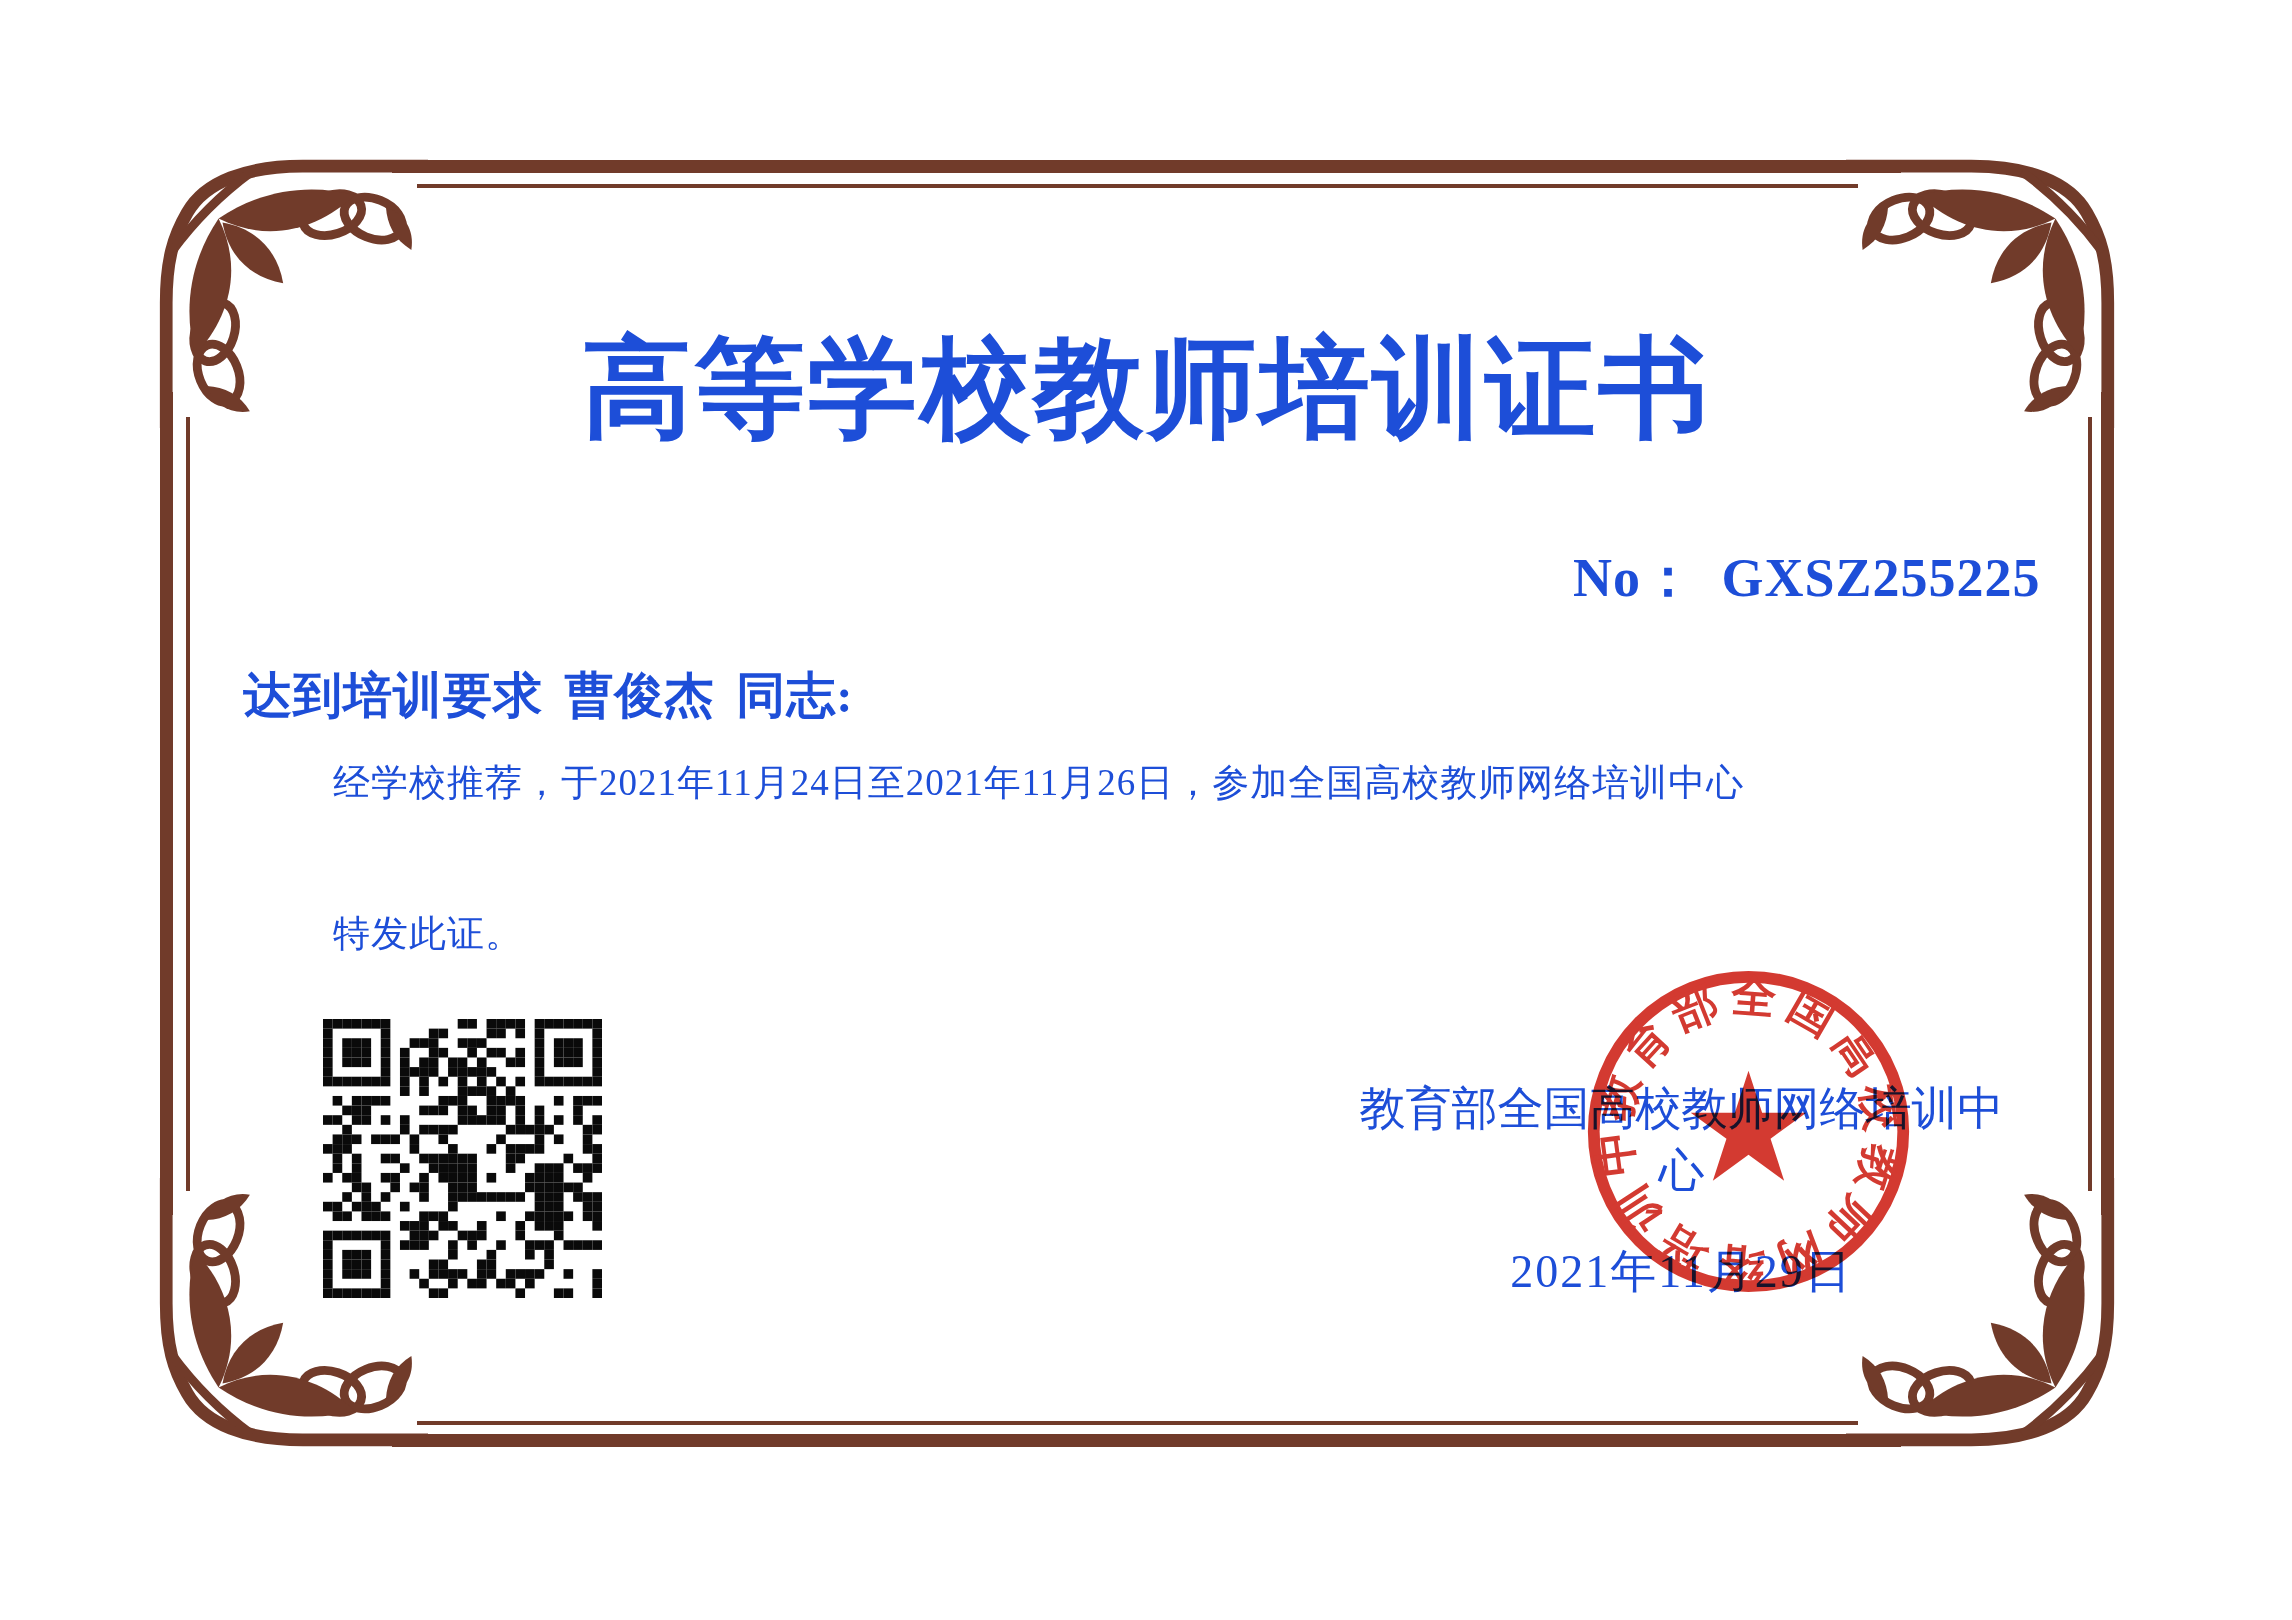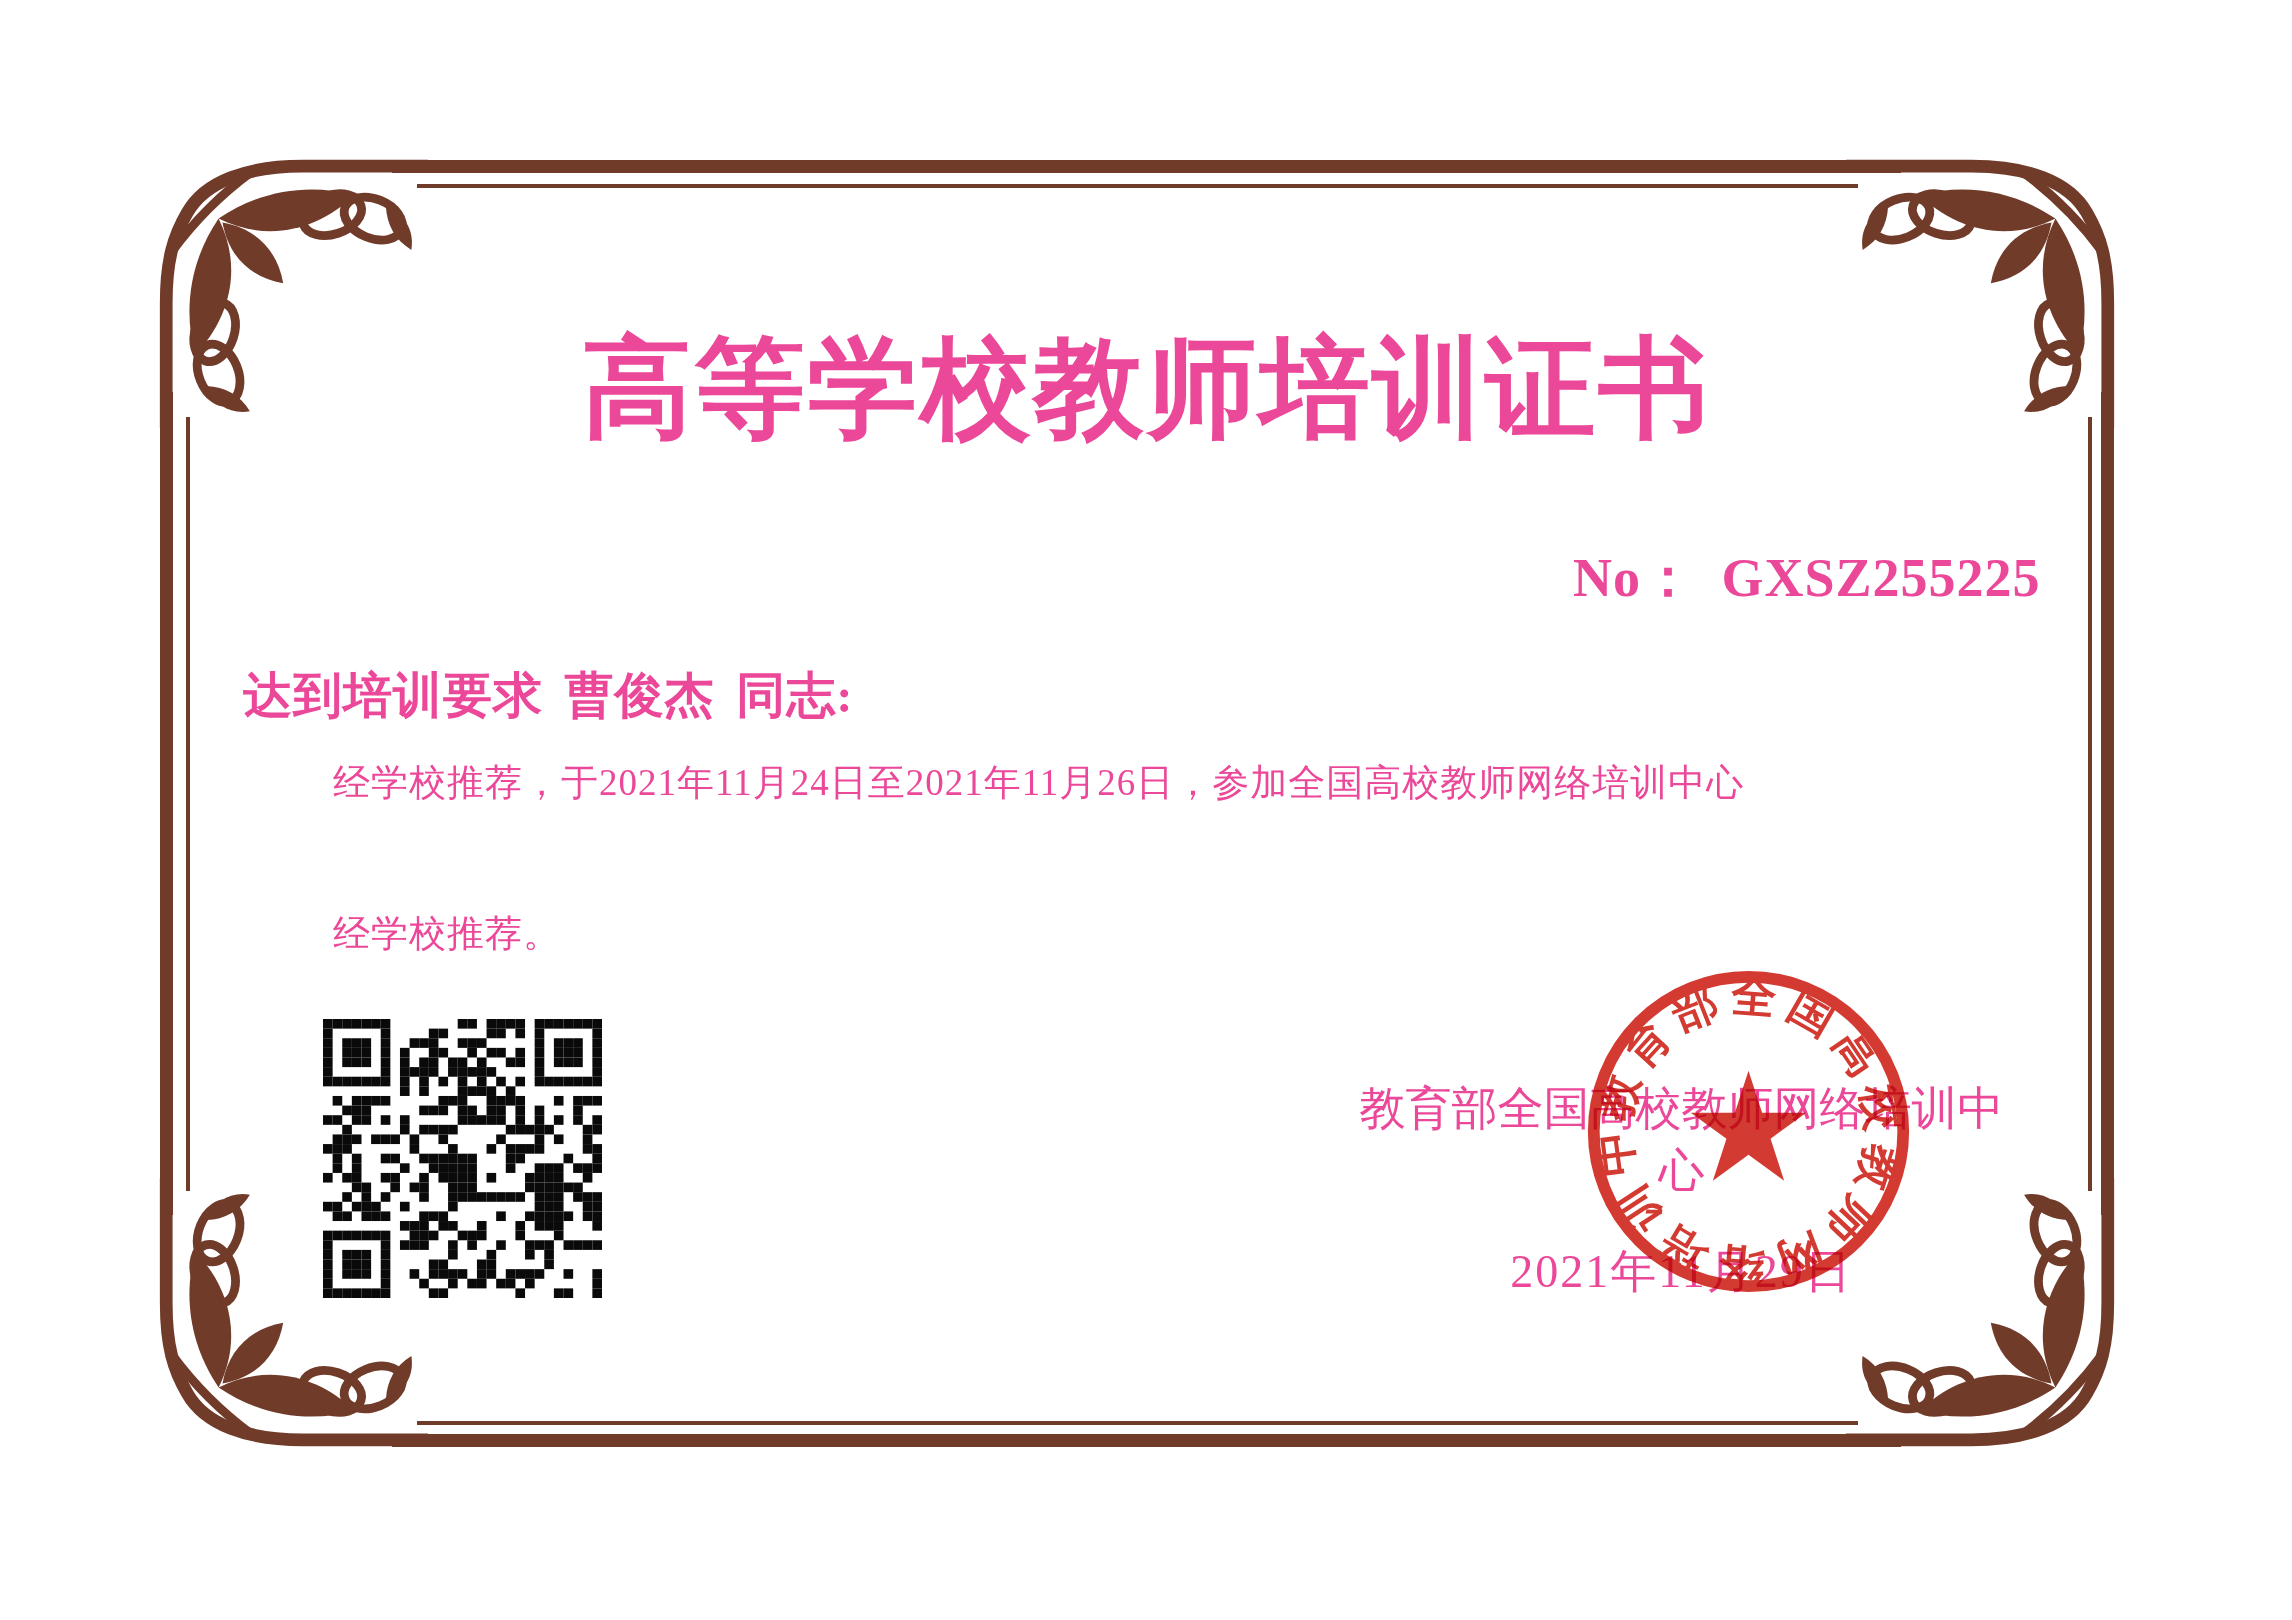--- a/index.html
+++ b/index.html
@@ -2,21 +2,21 @@
 <html><head>
 <meta charset="utf-8">
 <style>
   html,body{margin:0;padding:0;background:#ffffff;}
   .page{
     position:relative;
     width:2293px;height:1620px;
     background:#ffffff;
     overflow:hidden;
     font-family:"Liberation Serif", serif;
-    color:#ec4899;
+    color:#1d4ed8;
   }
   
   .line{position:absolute;background:#713b2a;}
   .outer-top   {left:392px;top:160px;width:1509px;height:12.7px;}
   .outer-bottom{left:392px;top:1434px;width:1509px;height:12.7px;}
   .outer-left  {left:160px;top:392px;width:12.7px;height:823px;}
   .outer-right {left:2101px;top:392px;width:12.7px;height:823px;}
   .inner-top   {left:417px;top:184px;width:1441px;height:3.9px;}
   .inner-bottom{left:417px;top:1421px;width:1441px;height:3.9px;}
   .inner-left  {left:186px;top:417px;width:3.9px;height:774px;}
@@ -117,21 +117,21 @@
 
   <div class="no-line">
     <span>No：</span><span class="gap"></span><span>GXSZ255225</span>
   </div>
 
   <div class="salutation">
     <span>达到培训要求</span><span>曹俊杰</span><span>同志:</span>
   </div>
 
   <div class="bodyline l1">经学校推荐，于2021年11月24日至2021年11月26日，参加全国高校教师网络培训中心</div>
-  <div class="bodyline l3">经学校推荐。</div>
+  <div class="bodyline l3">特发此证。</div>
 
   <svg class="qr" id="qr" viewBox="0 0 285 285">
       <rect x="0.00" y="0.00" width="9.83" height="9.83" fill="#0a0a0a"></rect>
       <rect x="9.83" y="0.00" width="9.83" height="9.83" fill="#0a0a0a"></rect>
       <rect x="19.66" y="0.00" width="9.83" height="9.83" fill="#0a0a0a"></rect>
       <rect x="29.48" y="0.00" width="9.83" height="9.83" fill="#0a0a0a"></rect>
       <rect x="39.31" y="0.00" width="9.83" height="9.83" fill="#0a0a0a"></rect>
       <rect x="49.14" y="0.00" width="9.83" height="9.83" fill="#0a0a0a"></rect>
       <rect x="58.97" y="0.00" width="9.83" height="9.83" fill="#0a0a0a"></rect>
       <rect x="137.59" y="0.00" width="9.83" height="9.83" fill="#0a0a0a"></rect>

